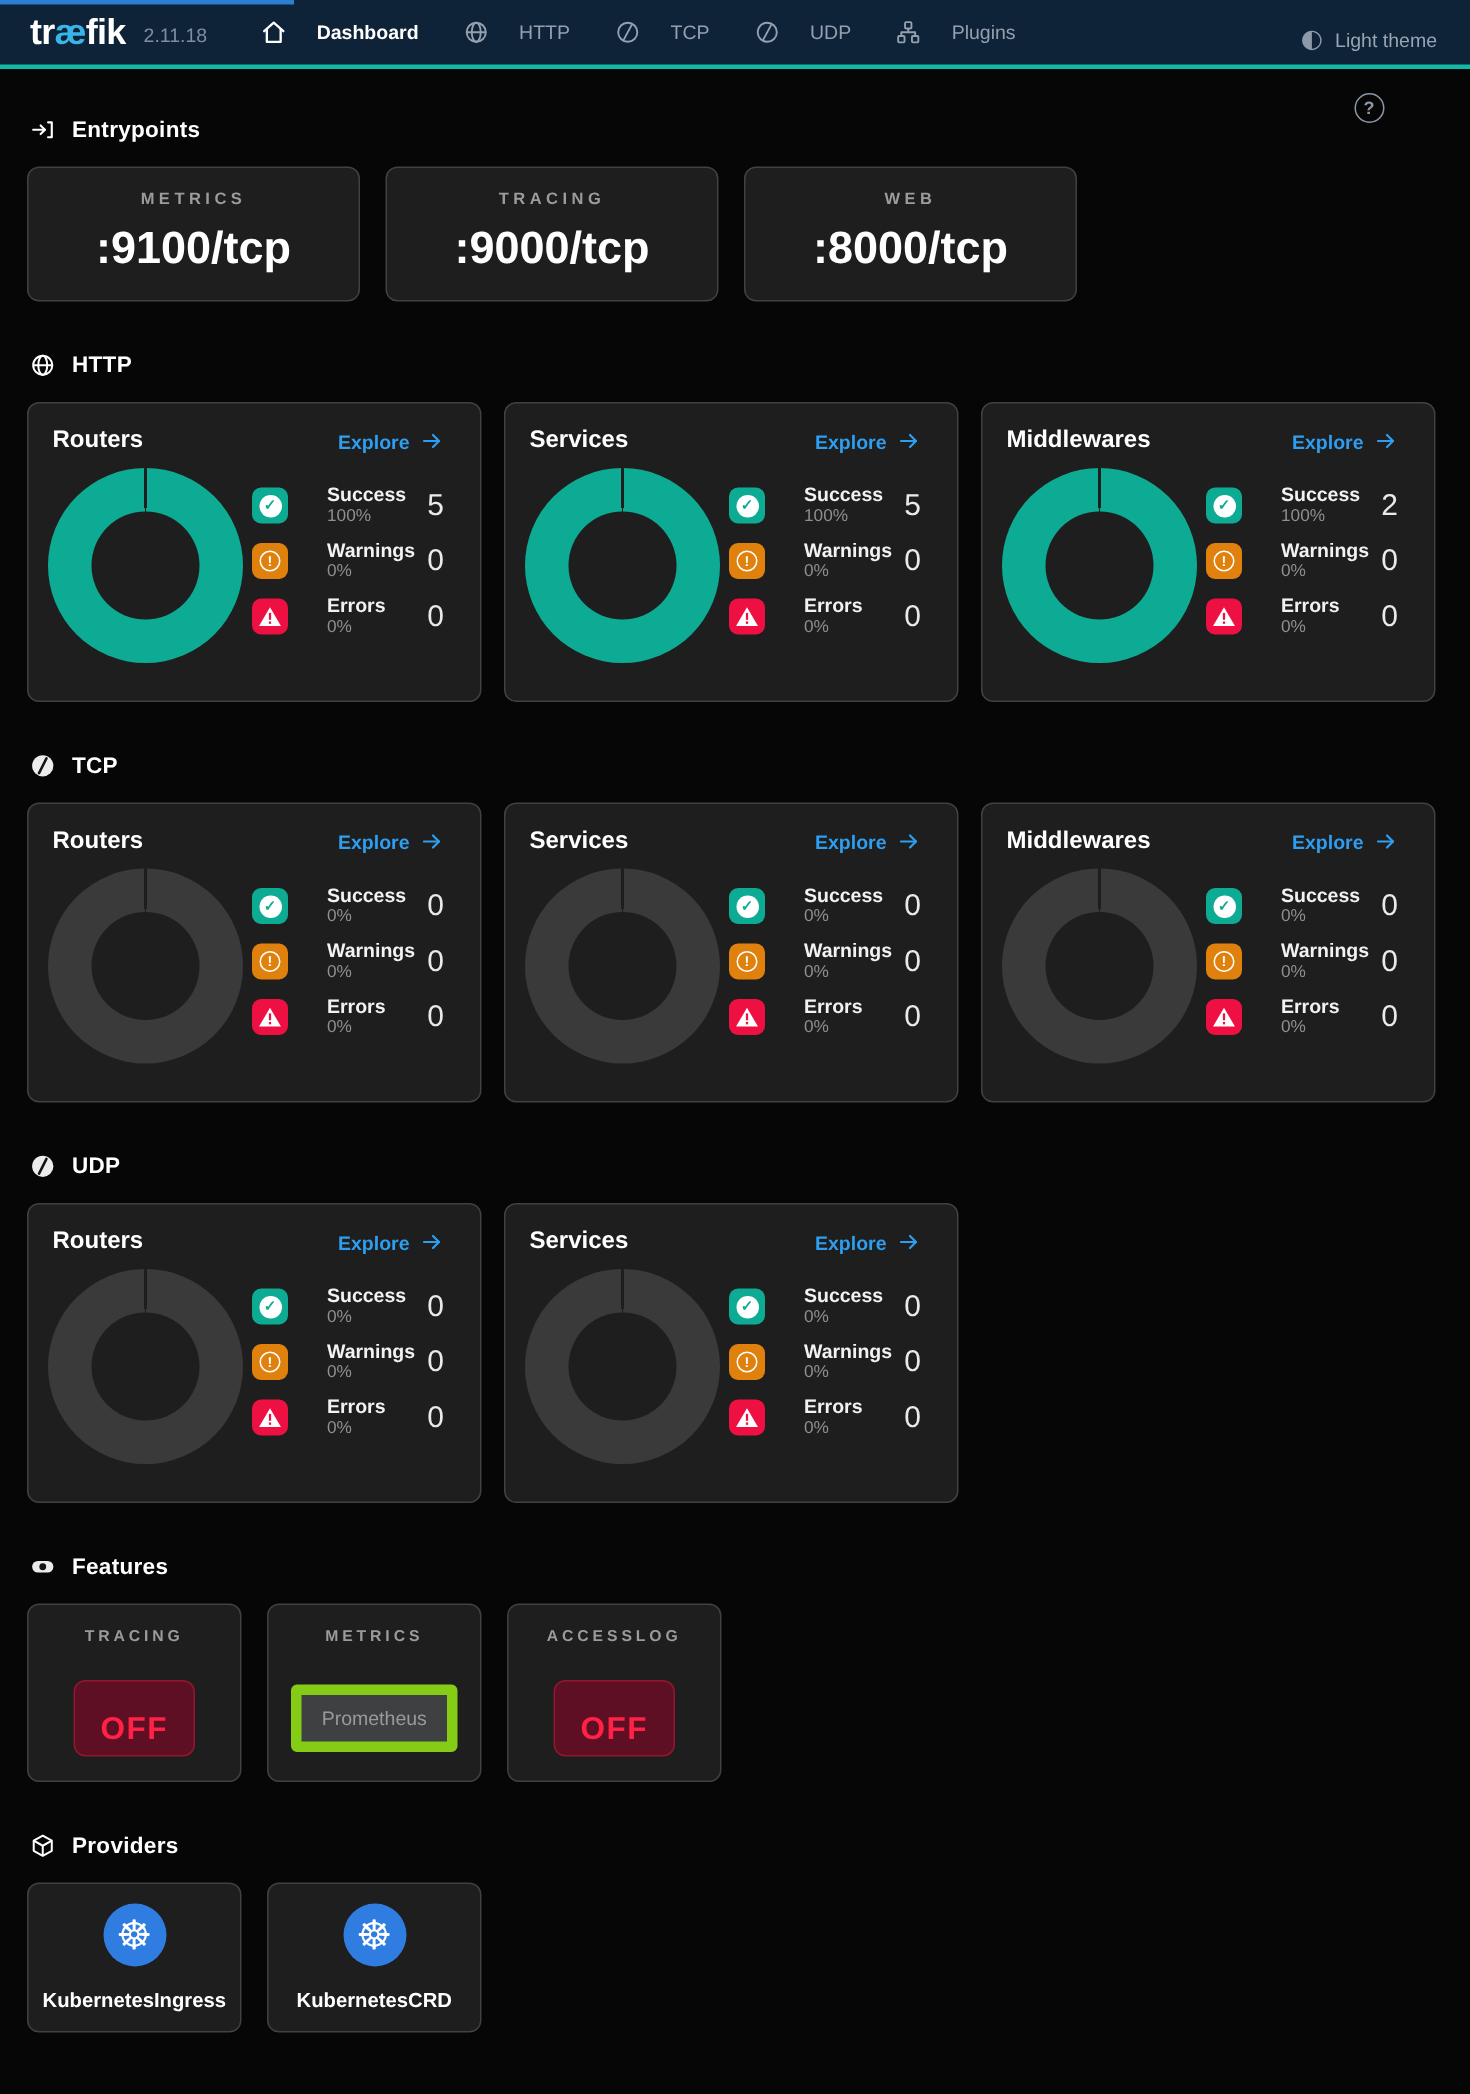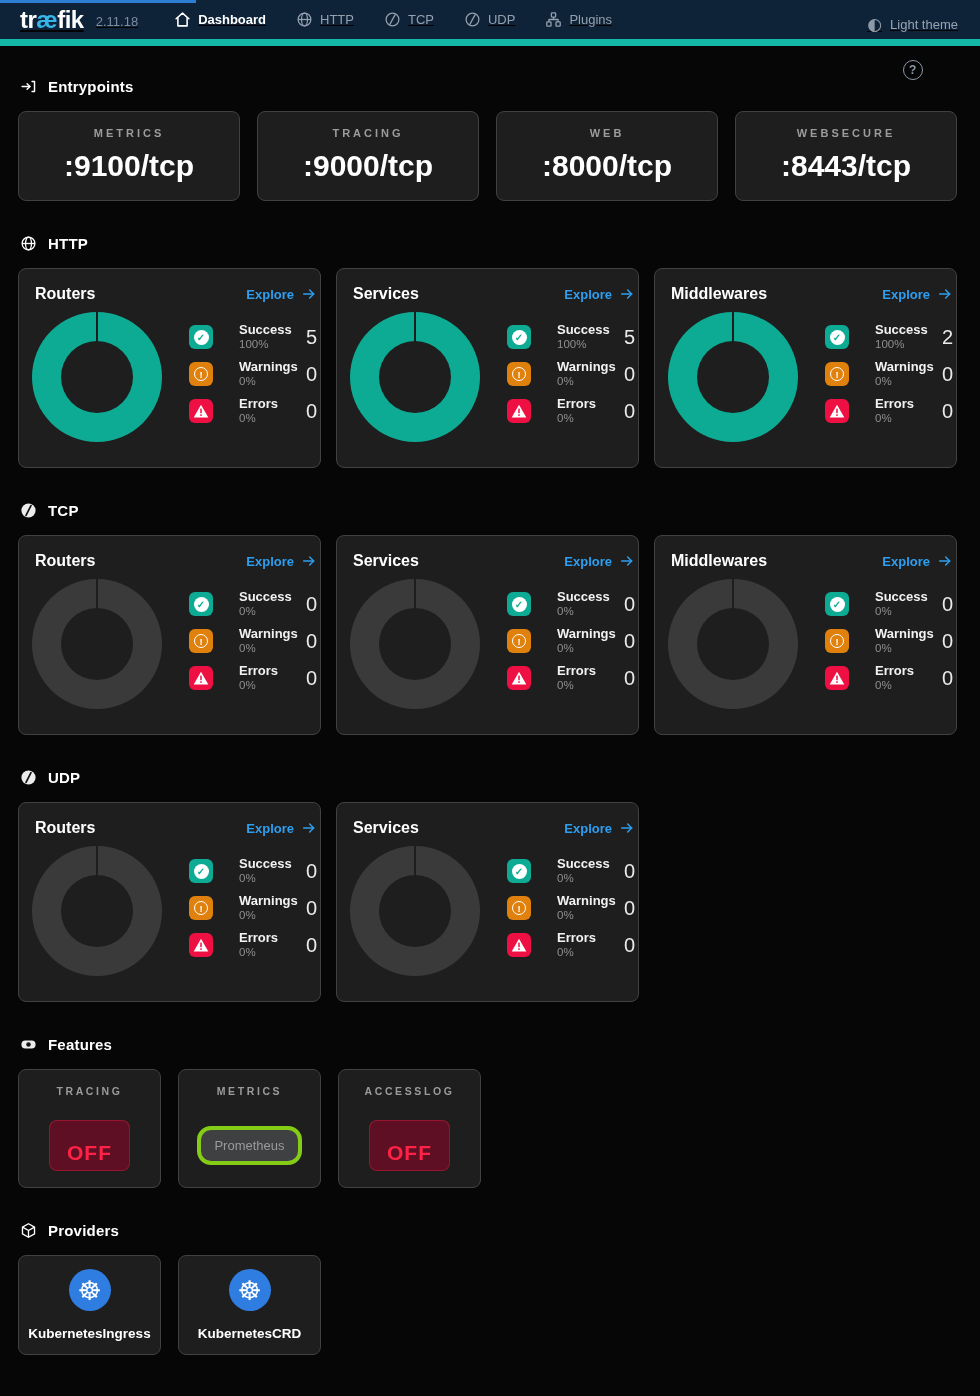--- a/index.html
+++ b/index.html
@@ -1,25 +1,25 @@
 <!DOCTYPE html>
 <html style="--teal: #0dab94; --gray-donut: #3a3a3a; --warning-orange: #e0810d; --error-red: #ef1043; --explore-blue: #2e9ef0; --accent-blue: #37b5e8; --off-red-text: #ff2246; --off-red-bg: #5e0f23; --upgrade-bg: #41a8de;"><head>
 <meta charset="utf-8">
 <style>
   * { margin:0; padding:0; box-sizing:border-box; }
   html,body { width:980px; height:1396px; background:#060606; font-family:"Liberation Sans", sans-serif; overflow:hidden; }
 
   
-  .navbar { position:relative; height:46px; background:#0e2238; display:flex; align-items:center; padding:0 22px 0 20px; border-bottom:7px solid #14b8a6;text-decoration:underline; }
+  .navbar { position:relative; height:46px; background:#0e2238; display:flex; align-items:center; padding:0 22px 0 20px; border-bottom:3px solid #14b8a6; }
   .loading-bar { position:absolute; top:0; left:0; width:196px; height:3px; background:#2c7fd0; }
   .logo { font-size:24px; font-weight:700; color:#fff; letter-spacing:-0.5px; }
   .logo .accent { color:var(--accent-blue); }
   .version { font-size:13px; color:#7e8da0; margin-left:12px; margin-top:4px; }
   .nav-items { display:flex; align-items:center; gap:30px; margin-left:36px; }
-  .nav-item { display:flex; align-items:center; gap:7px; font-size:13px; color:#94a0ae; cursor:pointer; }
+  .nav-item { display:flex; align-items:center; gap:20px; font-size:13px; color:#94a0ae; cursor:pointer; }
   .nav-item.active { color:#fff; font-weight:700; }
   .nav-item svg { width:17px; height:17px; }
   .nav-right { margin-left:auto; display:flex; align-items:center; gap:26px;flex-direction:column; }
   .upgrade-btn { background:var(--upgrade-bg); color:#0d2440; font-weight:700; font-size:13px; padding:6px 13px; border:1px solid #2e84b6; border-radius:7px; cursor:pointer; font-family:inherit;
     background-image:radial-gradient(circle, rgba(13,36,64,0.22) 1px, transparent 1.3px); background-size:7px 7px; }
   .theme-toggle { display:flex; align-items:center; gap:8px; color:#97a4b2; font-size:13px; cursor:pointer; }
   .theme-toggle .half-circle { font-family:"DejaVu Sans", sans-serif; font-size:17px; color:#8c99a8; }
   .help { width:20px; height:20px; border:1.6px solid #8c99a8; border-radius:50%; color:#8c99a8; font-size:12px; font-weight:700; display:flex; align-items:center; justify-content:center; cursor:pointer; }
 
   
@@ -33,21 +33,21 @@
   .row.donut-row { gap:15px; }
 
   .card { background:#1e1e1e; border:1px solid #414141; border-radius:8px; }
 
   
   .ep-card { width:222px; height:90px; display:flex; flex-direction:column; align-items:center; }
   .ep-label { margin-top:15px; font-size:11px; letter-spacing:3px; color:#9c9c9c; font-weight:700; }
   .ep-value { flex:1; display:flex; align-items:center; font-size:30px; font-weight:700; color:#fff; padding-bottom:8px; }
 
   
-  .donut-card { width:303px; height:200px; padding:16px 3px 0 16px; }
+  .donut-card { width:303px; height:200px; padding:16px 24px 0 16px; }
   .card-head { display:flex; align-items:flex-start; justify-content:space-between; }
   .card-title { font-size:16px; font-weight:700; color:#fff; }
   .explore { display:flex; align-items:center; gap:7px; color:var(--explore-blue); font-size:13px; font-weight:700; cursor:pointer; text-decoration:none; margin-top:1px; }
   .explore svg { width:16px; height:16px; }
   .card-body { display:flex; }
   .donut { width:130px; height:130px; border-radius:50%; position:relative; margin:9px 0 0 -3px; flex:0 0 auto; }
   .donut::after { content:""; position:absolute; inset:29px; border-radius:50%; background:#1e1e1e; }
   .donut.teal { background:conic-gradient(from -1deg, transparent 0 2deg, var(--teal) 2deg 360deg); }
   .donut.gray { background:conic-gradient(from -1deg, transparent 0 2deg, var(--gray-donut) 2deg 360deg); }
   .legend { margin:20px 0 0 auto; width:128px; display:flex; flex-direction:column; gap:9px; }
@@ -61,21 +61,21 @@
   .lg-text { display:flex; flex-direction:column; margin-left:26px; line-height:1.15; }
   .lg-label { font-size:13px; font-weight:600; color:#f2f2f2; }
   .lg-pct { font-size:11.5px; color:#8f8f8f; }
   .lg-count { margin-left:auto; font-size:20px; font-weight:500; color:#eaeaea; }
 
   
   .feat-card { width:143px; height:119px; display:flex; flex-direction:column; align-items:center;gap:12px; }
   .feat-label { margin-top:15px; font-size:10.5px; letter-spacing:2.6px; color:#9b9b9b; font-weight:700; }
   .feat-pill-wrap { flex:1; display:flex; align-items:center; padding-bottom:6px; }
   .pill-off { background:var(--off-red-bg); color:var(--off-red-text); border:1px solid rgba(255,34,70,0.35); font-size:21px; font-weight:700; letter-spacing:1px; padding:20px 17px 5px; border-radius:8px; }
-  .pill-neutral { background:#3f4042; color:#9a9a9a; font-size:13px; padding:8px 13px; border-radius:14px; border:4px solid #84cc16; }
+  .pill-neutral { background:#3f4042; color:#9a9a9a; font-size:13px; padding:8px 13px; border-radius:4px; border:7px solid #84cc16; }
 
   
   .prov-card { width:143px; height:100px; display:flex; flex-direction:column; align-items:center; }
   .k8s-circle { margin-top:13px; width:42px; height:42px; border-radius:50%; background:#2f7de1; display:flex; align-items:center; justify-content:center; }
   .k8s-circle span { font-family:"DejaVu Sans", sans-serif; color:#fff; font-size:27px; line-height:1; }
   .prov-label { margin-top:auto; margin-bottom:13px; font-size:13.5px; font-weight:700; color:#fff; }
 
   svg { display:block; }
 </style>
 </head>
@@ -155,24 +155,20 @@
       <div class="ep-value">:9100/tcp</div>
     </div>
     <div class="card ep-card">
       <div class="ep-label">TRACING</div>
       <div class="ep-value">:9000/tcp</div>
     </div>
     <div class="card ep-card">
       <div class="ep-label">WEB</div>
       <div class="ep-value">:8000/tcp</div>
     </div>
-    <div class="card ep-card">
-      <div class="ep-label">WEBSECURE</div>
-      <div class="ep-value">:8443/tcp</div>
-    </div>
   </div>
 
   <div class="section-head">
     <svg viewBox="0 0 24 24" fill="none" stroke="#fff" stroke-width="1.9">
         <circle cx="12" cy="12" r="9"></circle>
         <line x1="3" y1="12" x2="21" y2="12"></line>
         <ellipse cx="12" cy="12" rx="4.2" ry="9"></ellipse>
       </svg>
     <h2>HTTP</h2>
   </div>

